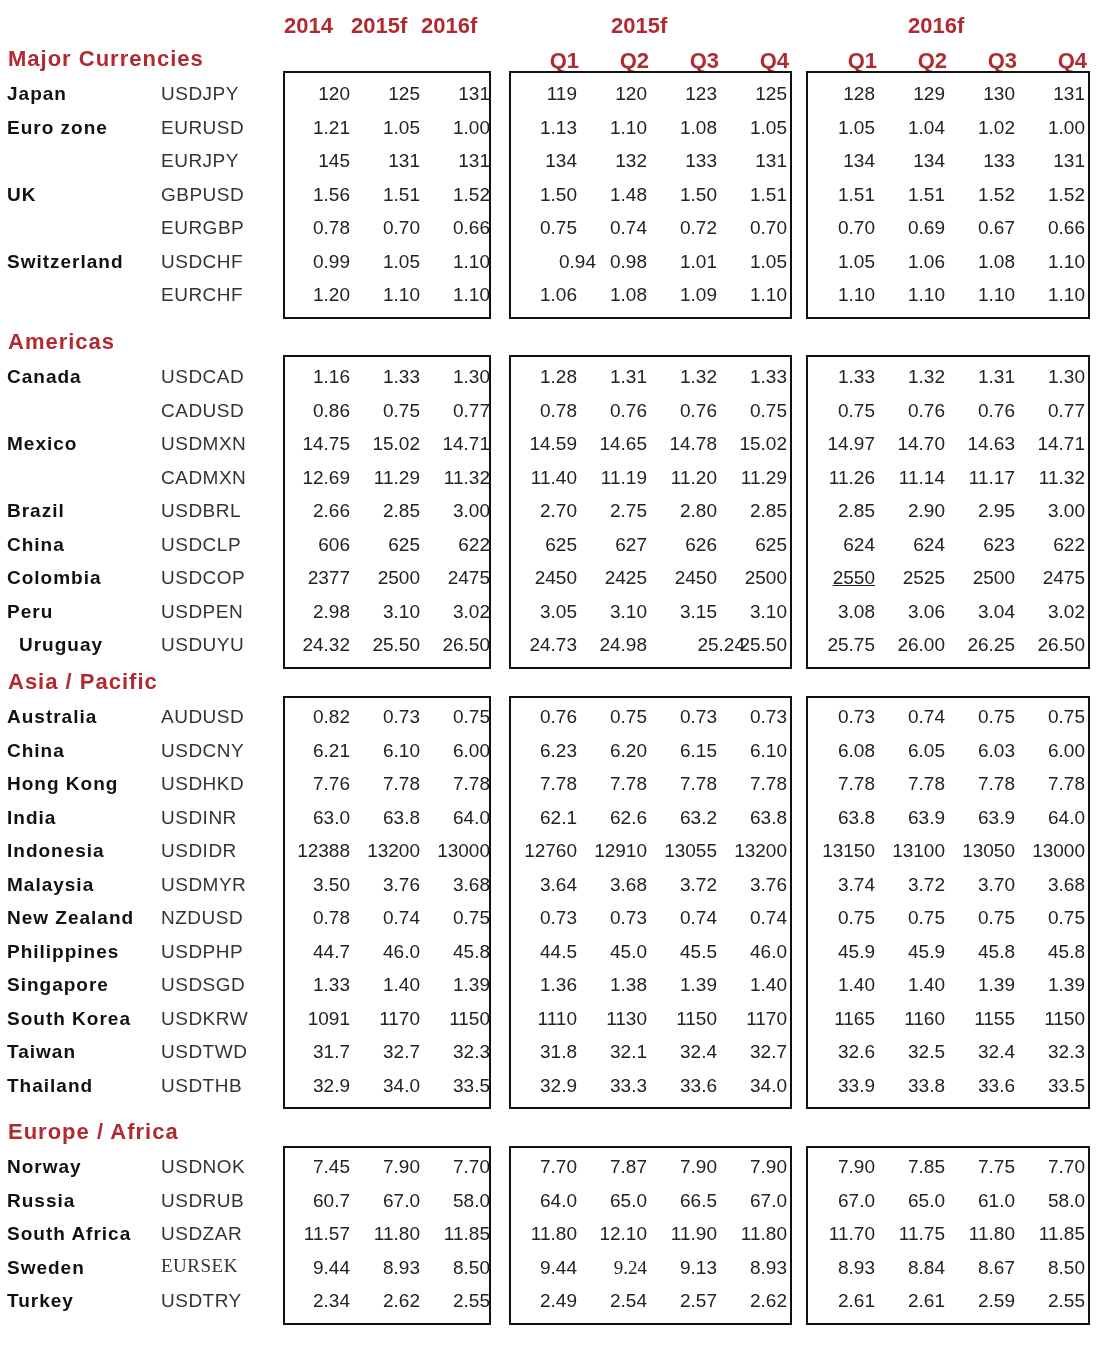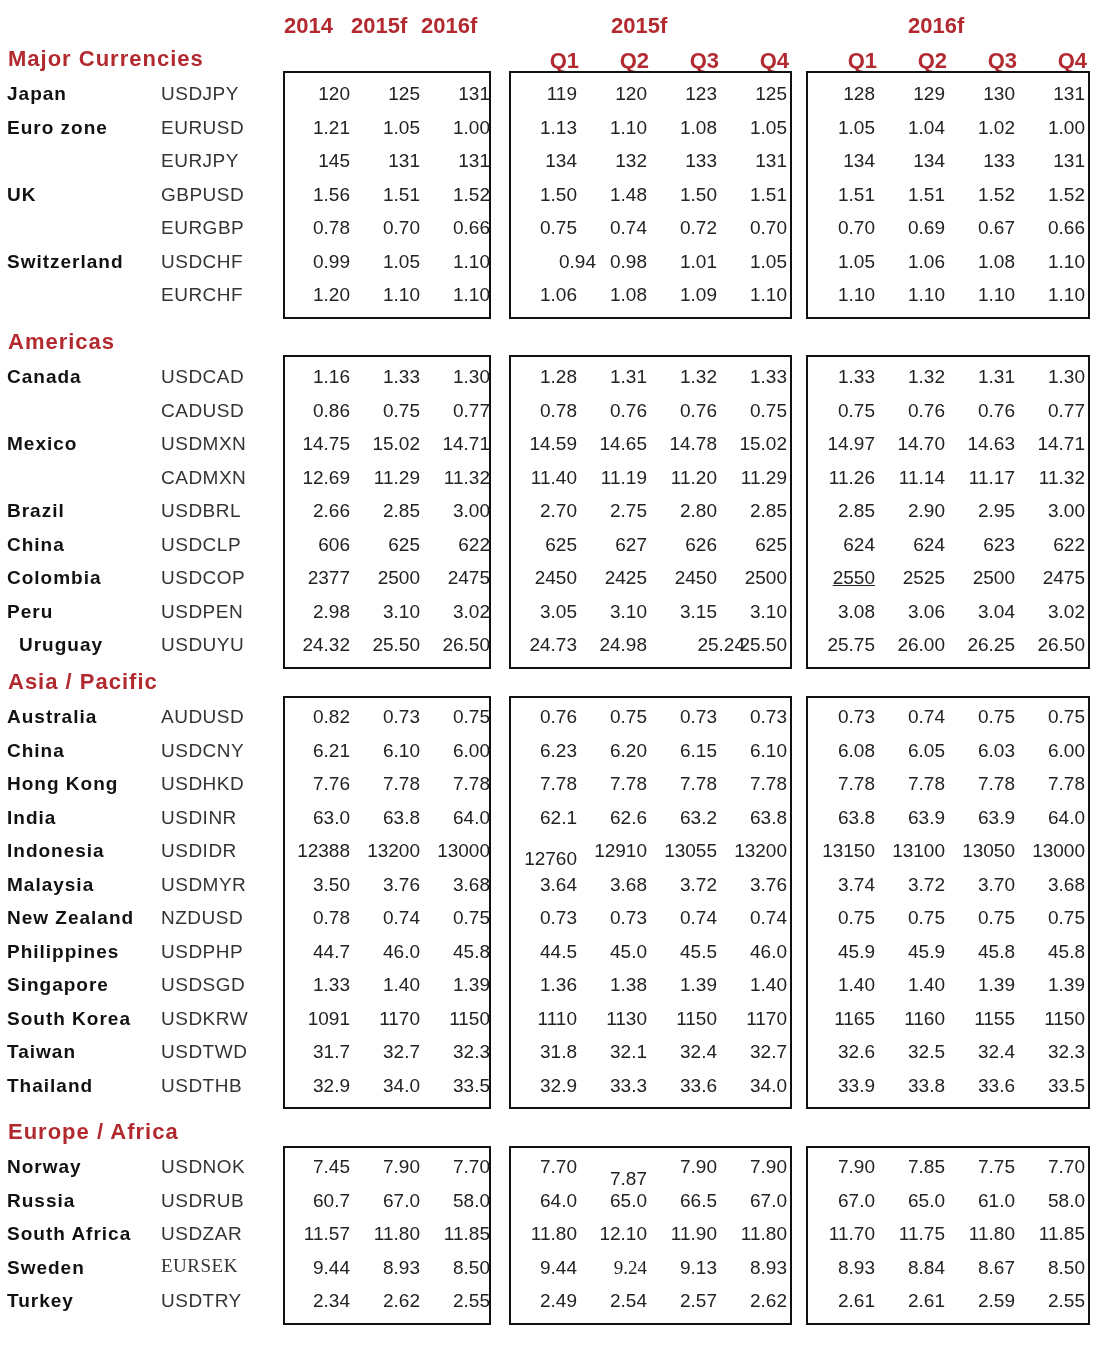--- a/index.html
+++ b/index.html
@@ -349,21 +349,21 @@
         <div class="val" style="left: 865px; top: 805.5px;">63.9</div>
         <div class="val" style="left: 935px; top: 805.5px;">63.9</div>
         <div class="val" style="left: 1005px; top: 805.5px;">64.0</div>
       </div>
       <div>
         <div class="country" style="top: 839px;">Indonesia</div>
         <div class="pair" style="top: 839px;">USDIDR</div>
         <div class="val" style="left: 270px; top: 839px;">12388</div>
         <div class="val" style="left: 340px; top: 839px;">13200</div>
         <div class="val" style="left: 410px; top: 839px;">13000</div>
-        <div class="val" style="left: 497px; top: 839px; margin-top: 8px;">12760</div>
+        <div class="val" style="left: 497px; top: 839px;">12760</div>
         <div class="val" style="left: 567px; top: 839px;">12910</div>
         <div class="val" style="left: 637px; top: 839px;">13055</div>
         <div class="val" style="left: 707px; top: 839px;">13200</div>
         <div class="val" style="left: 795px; top: 839px;">13150</div>
         <div class="val" style="left: 865px; top: 839px;">13100</div>
         <div class="val" style="left: 935px; top: 839px;">13050</div>
         <div class="val" style="left: 1005px; top: 839px;">13000</div>
       </div>
       <div>
         <div class="country" style="top: 872.5px;">Malaysia</div>
@@ -476,21 +476,21 @@
       <div class="box" style="left: 283px; width: 208px; top: 1146px; height: 178.5px;"></div>
       <div class="box" style="left: 509px; width: 283px; top: 1146px; height: 178.5px;"></div>
       <div class="box" style="left: 806px; width: 284px; top: 1146px; height: 178.5px;"></div>
       <div>
         <div class="country" style="top: 1155px;">Norway</div>
         <div class="pair" style="top: 1155px;">USDNOK</div>
         <div class="val" style="left: 270px; top: 1155px;">7.45</div>
         <div class="val" style="left: 340px; top: 1155px;">7.90</div>
         <div class="val" style="left: 410px; top: 1155px;">7.70</div>
         <div class="val" style="left: 497px; top: 1155px;">7.70</div>
-        <div class="val" style="left: 567px; top: 1155px; margin-top: 12px;">7.87</div>
+        <div class="val" style="left: 567px; top: 1155px;">7.87</div>
         <div class="val" style="left: 637px; top: 1155px;">7.90</div>
         <div class="val" style="left: 707px; top: 1155px;">7.90</div>
         <div class="val" style="left: 795px; top: 1155px;">7.90</div>
         <div class="val" style="left: 865px; top: 1155px;">7.85</div>
         <div class="val" style="left: 935px; top: 1155px;">7.75</div>
         <div class="val" style="left: 1005px; top: 1155px;">7.70</div>
       </div>
       <div>
         <div class="country" style="top: 1188.5px;">Russia</div>
         <div class="pair" style="top: 1188.5px;">USDRUB</div>

